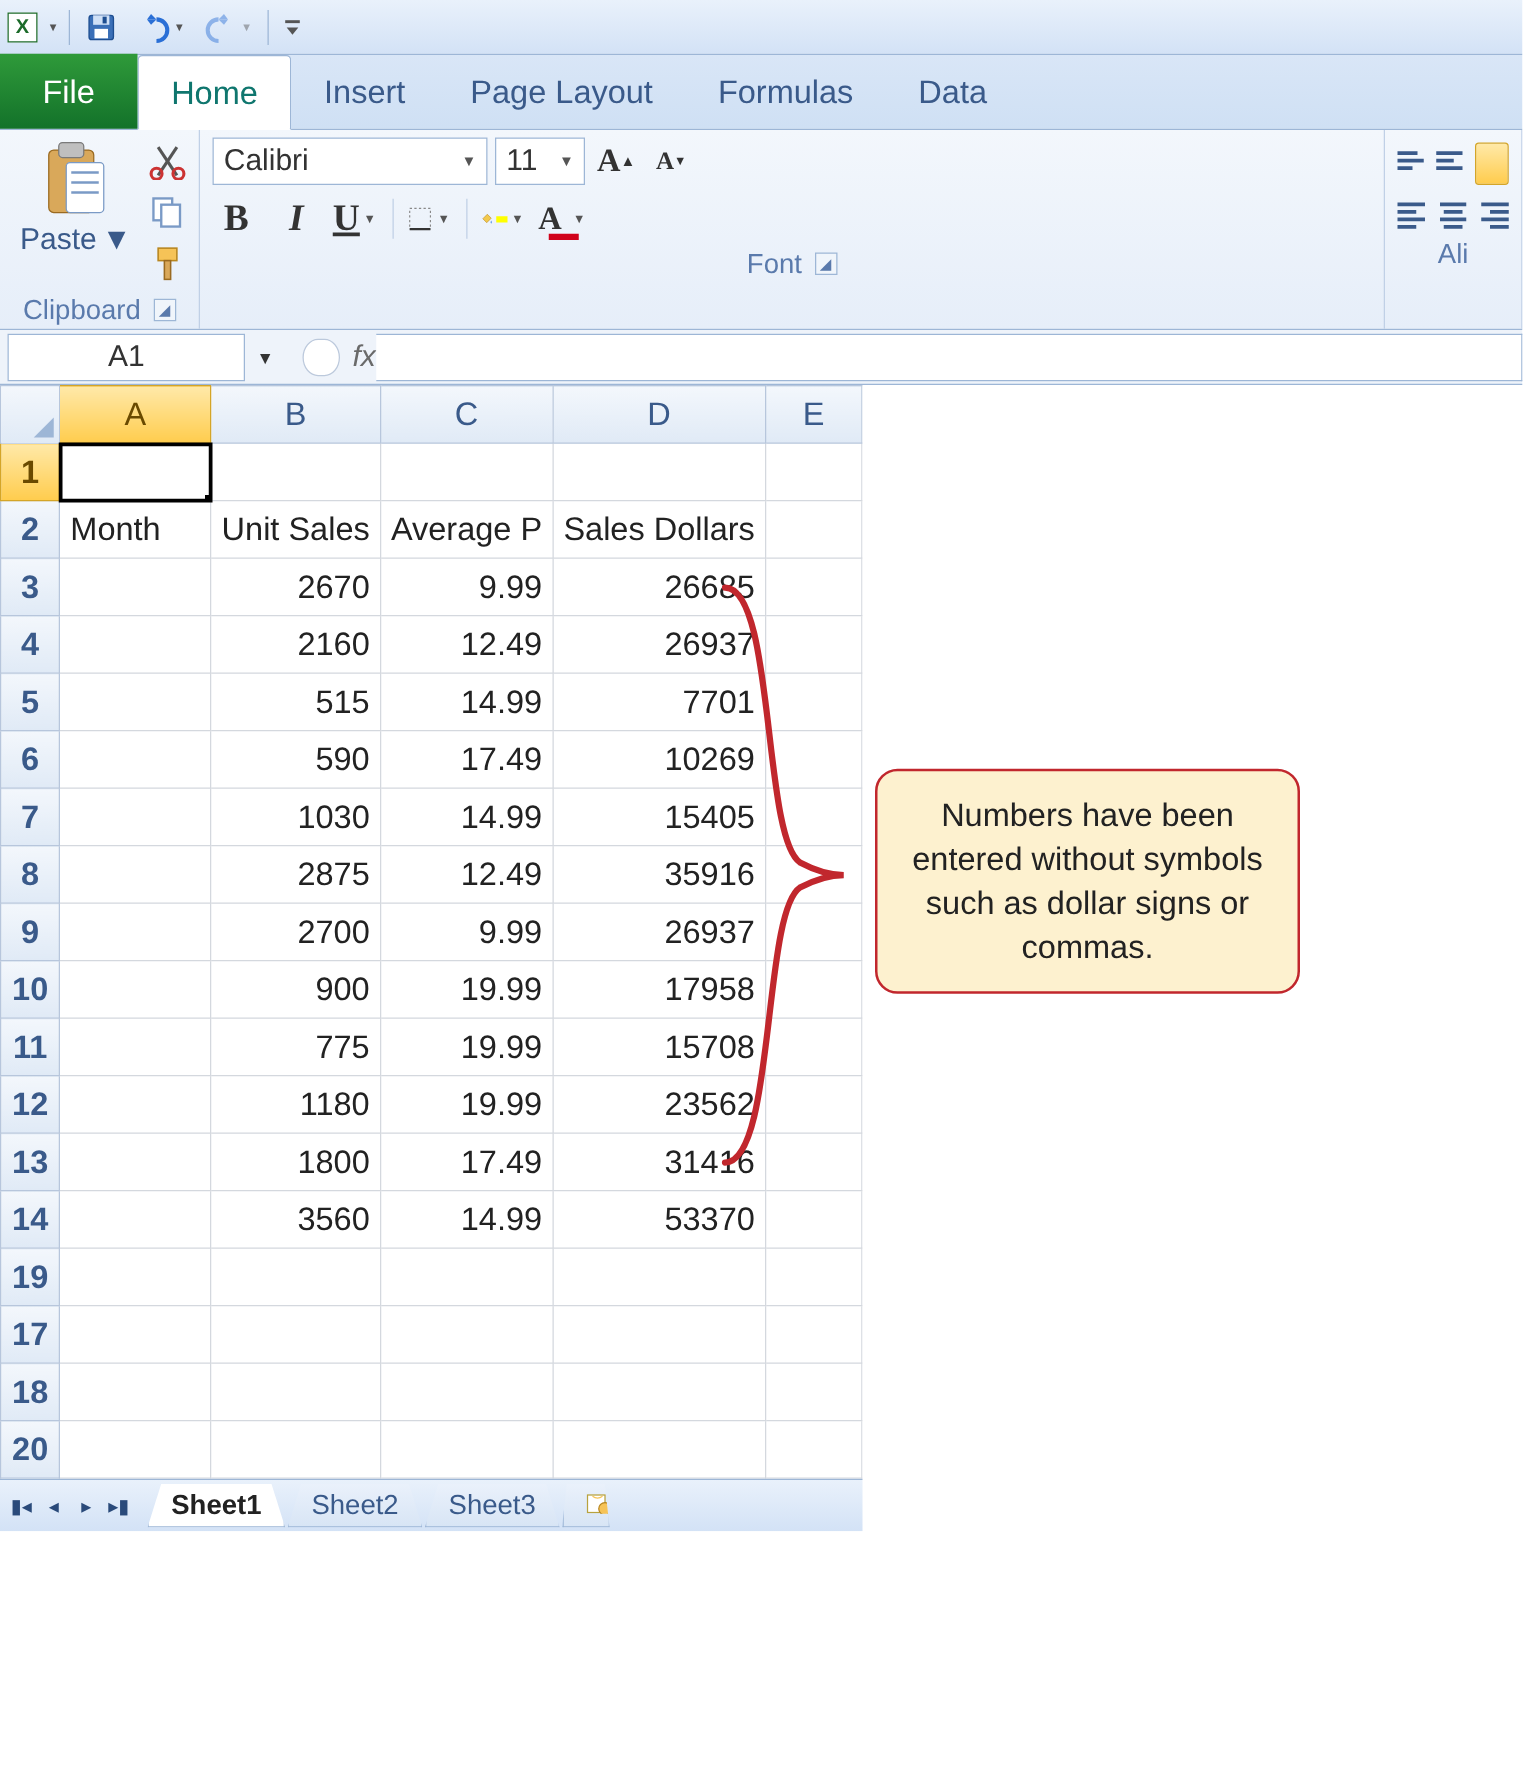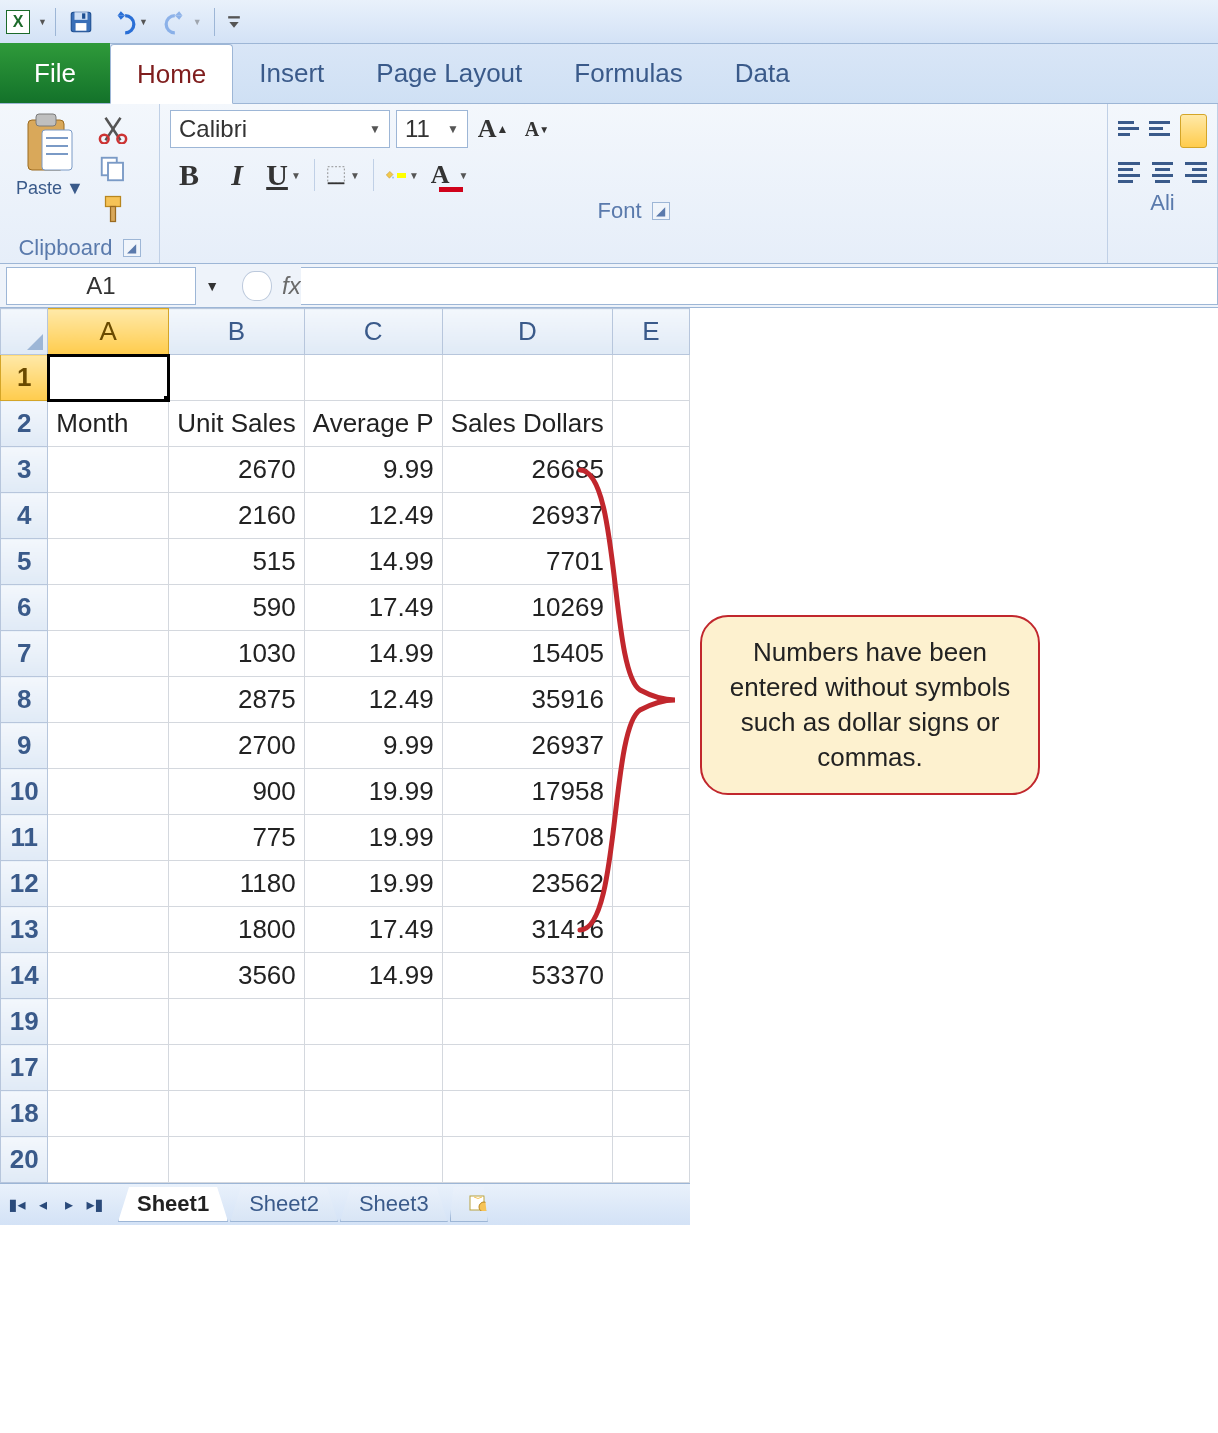--- a/index.html
+++ b/index.html
@@ -54,21 +54,21 @@
   .tab {
     font-size:26px;
     color:#3a5a8a;
     padding: 14px 26px;
     cursor:pointer;
     height:60px;
     display:flex;align-items:center;
   }
   .tab.active{
     background:#fff;
-    color:#7f1d1d;
+    color:#0f766e;
     border:1px solid #9db6d6;
     border-bottom:1px solid #fff;
     border-top-left-radius:4px;border-top-right-radius:4px;
     margin-bottom:-1px;
   }
   
   .ribbon-body{
     display:flex;
     background: linear-gradient(#f3f7fc,#e6eef9);
     border-bottom:1px solid #9db6d6;
@@ -94,21 +94,21 @@
     background:#f0f5fb;
   }
   
   .clipboard .top{
     display:flex;gap:8px;align-items:flex-start;flex:1;
   }
   .paste-btn{
     display:flex;flex-direction:column;align-items:center;gap:2px;cursor:pointer;
     padding:2px 6px;
   }
-  .paste-btn .lbl{font-size:18px;color:#3a5a8a;display:flex;align-items:center;gap:4px;}
+  .paste-btn .lbl{font-size:24px;color:#3a5a8a;display:flex;align-items:center;gap:4px;}
   .mini-col{display:flex;flex-direction:column;gap:6px;padding-top:4px;}
   .mini-btn{cursor:pointer;}
   
   .fontgrp{flex:1;min-width:420px;}
   .font-row1{display:flex;gap:6px;align-items:center;margin-bottom:8px;}
   .combo{
     background:#fff;border:1px solid #9db6d6;height:38px;
     display:flex;align-items:center;justify-content:space-between;
     padding:0 8px;font-size:24px;color:#333;cursor:pointer;
   }
@@ -203,21 +203,21 @@
   }
   .stab.active{background:#fff;font-weight:bold;color:#222;}
   .newtab{width:34px;}
   
   .callout{
     position:absolute;
     left:700px; top:615px;
     width:340px;
     background:#fdf1cf;
     border:2px solid #c1272d;
-    border-radius:28px;
+    border-radius:18px;
     padding:18px 20px;
     font-size:26px;
     text-align:center;
     color:#222;
     line-height:1.35;
   }
   .brace{
     position:absolute;
     left:560px; top:460px;
     width:120px; height:480px;

